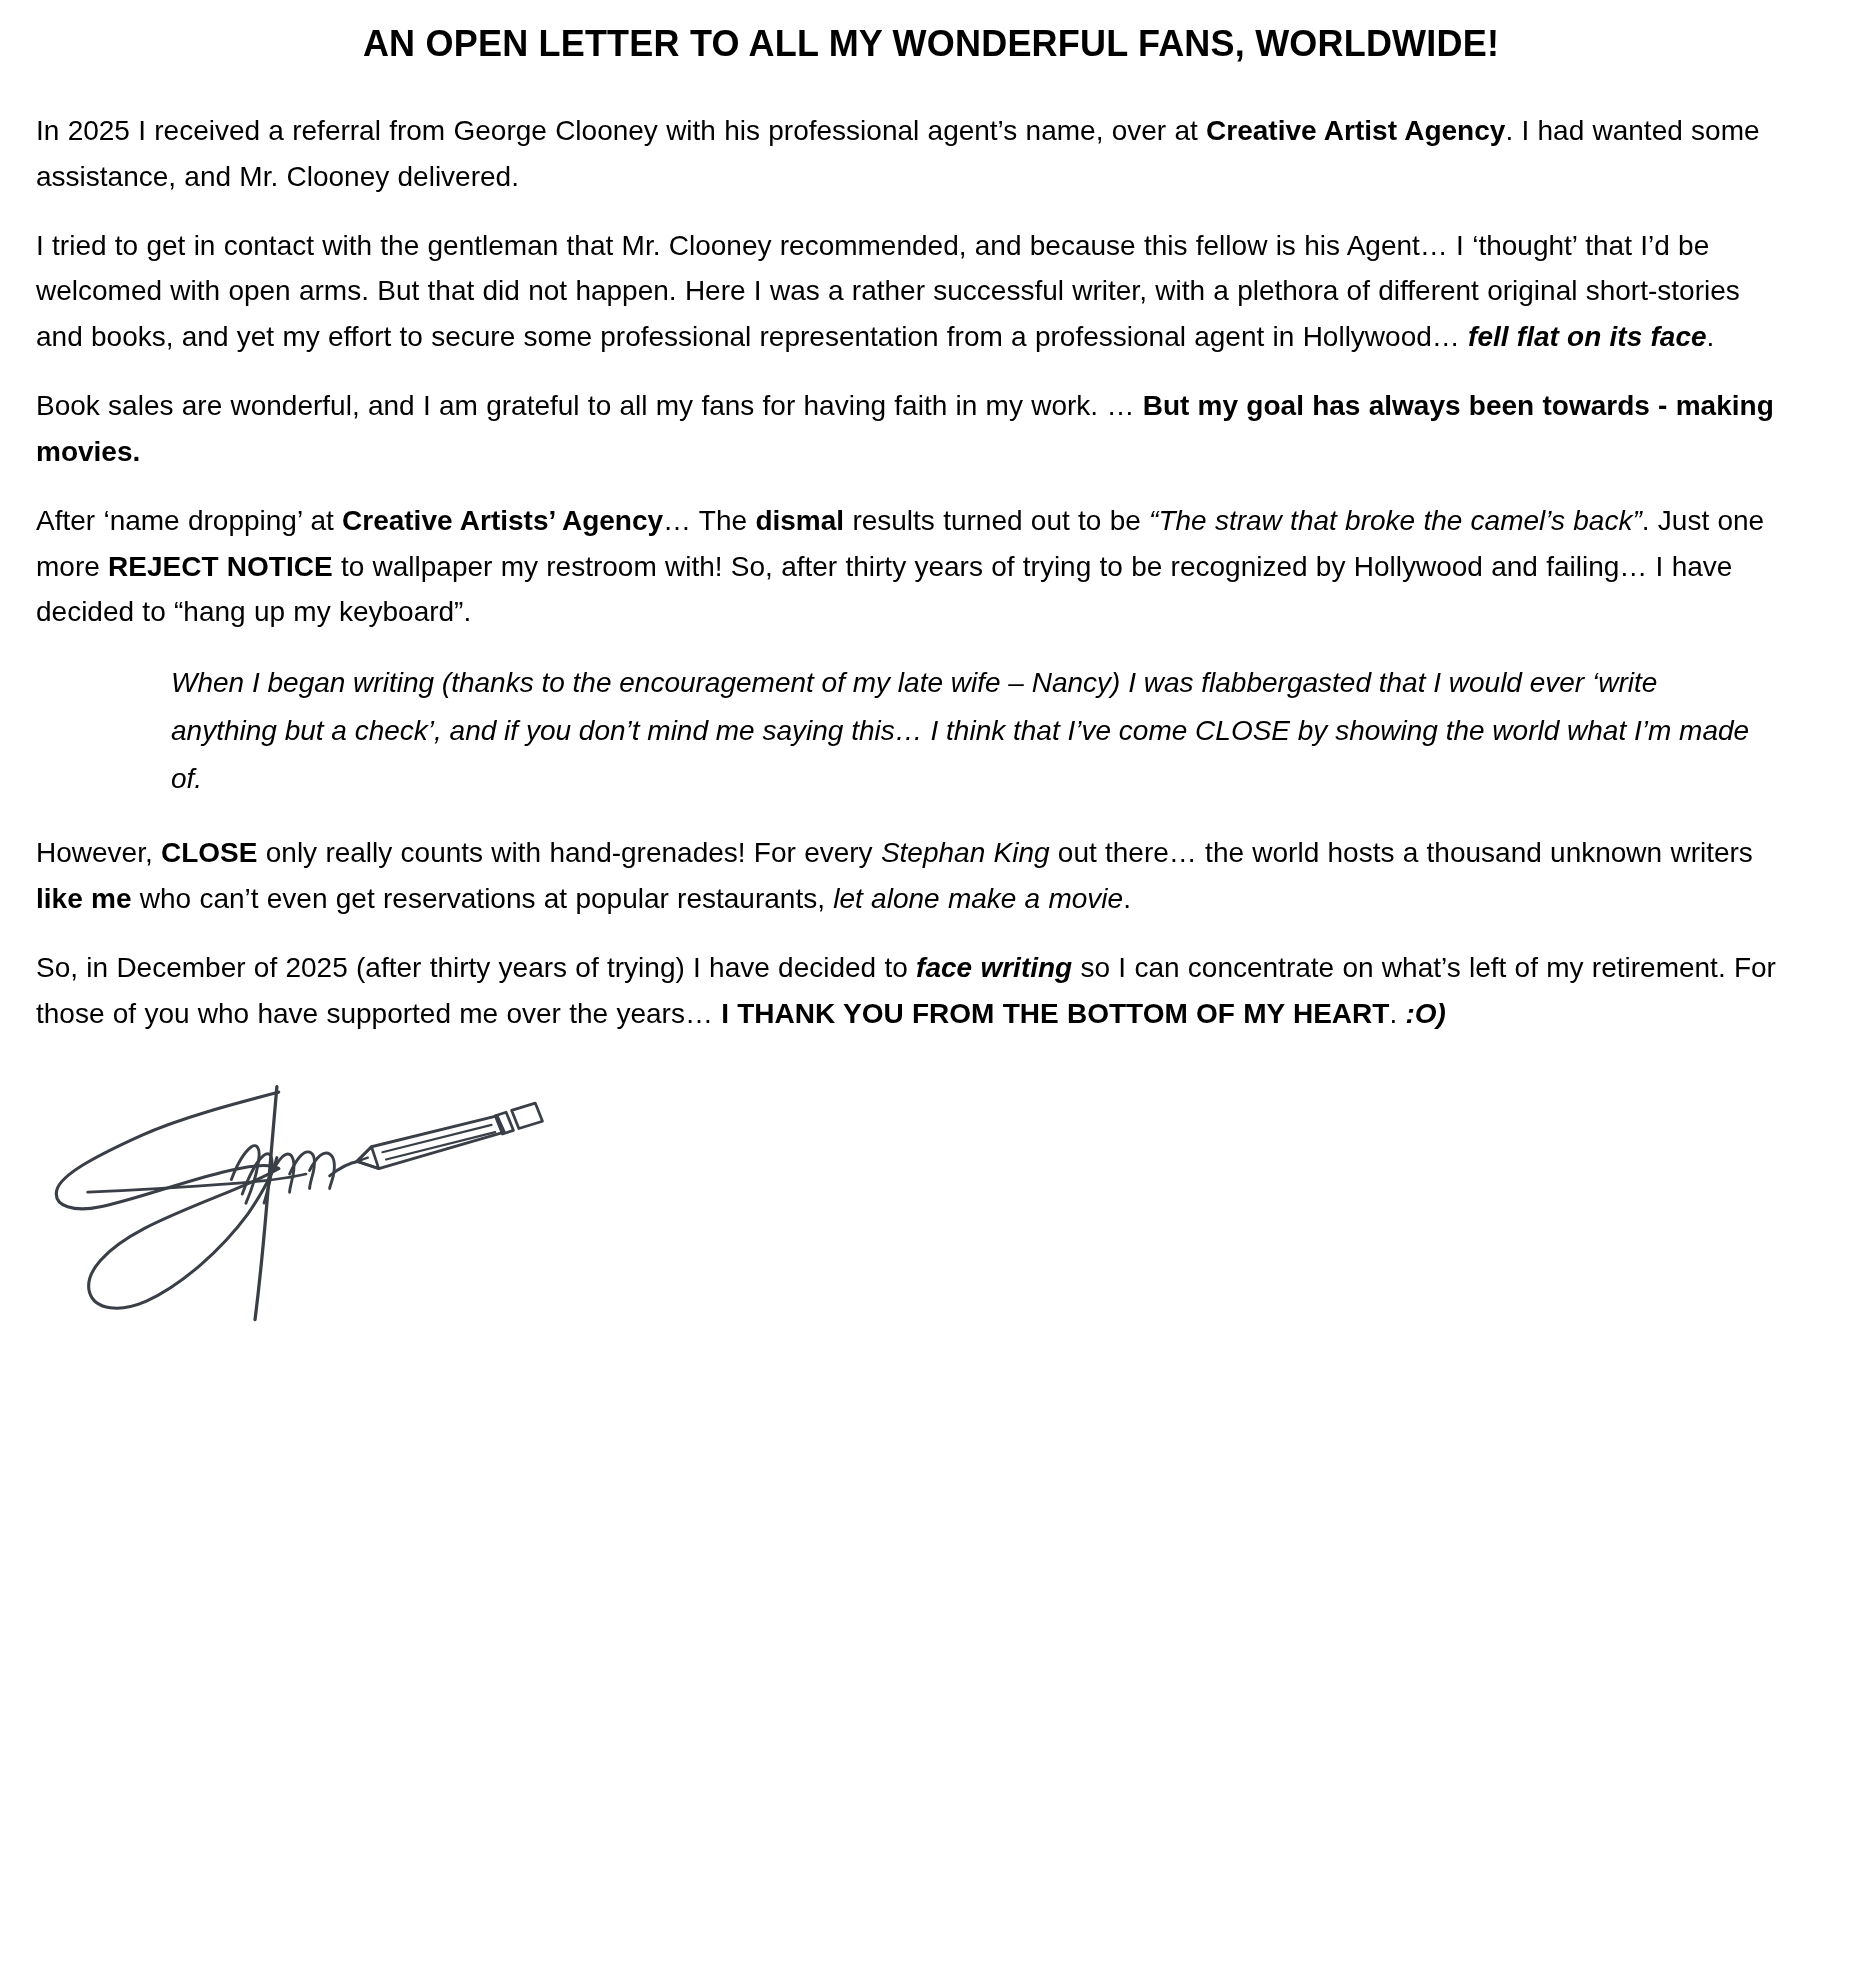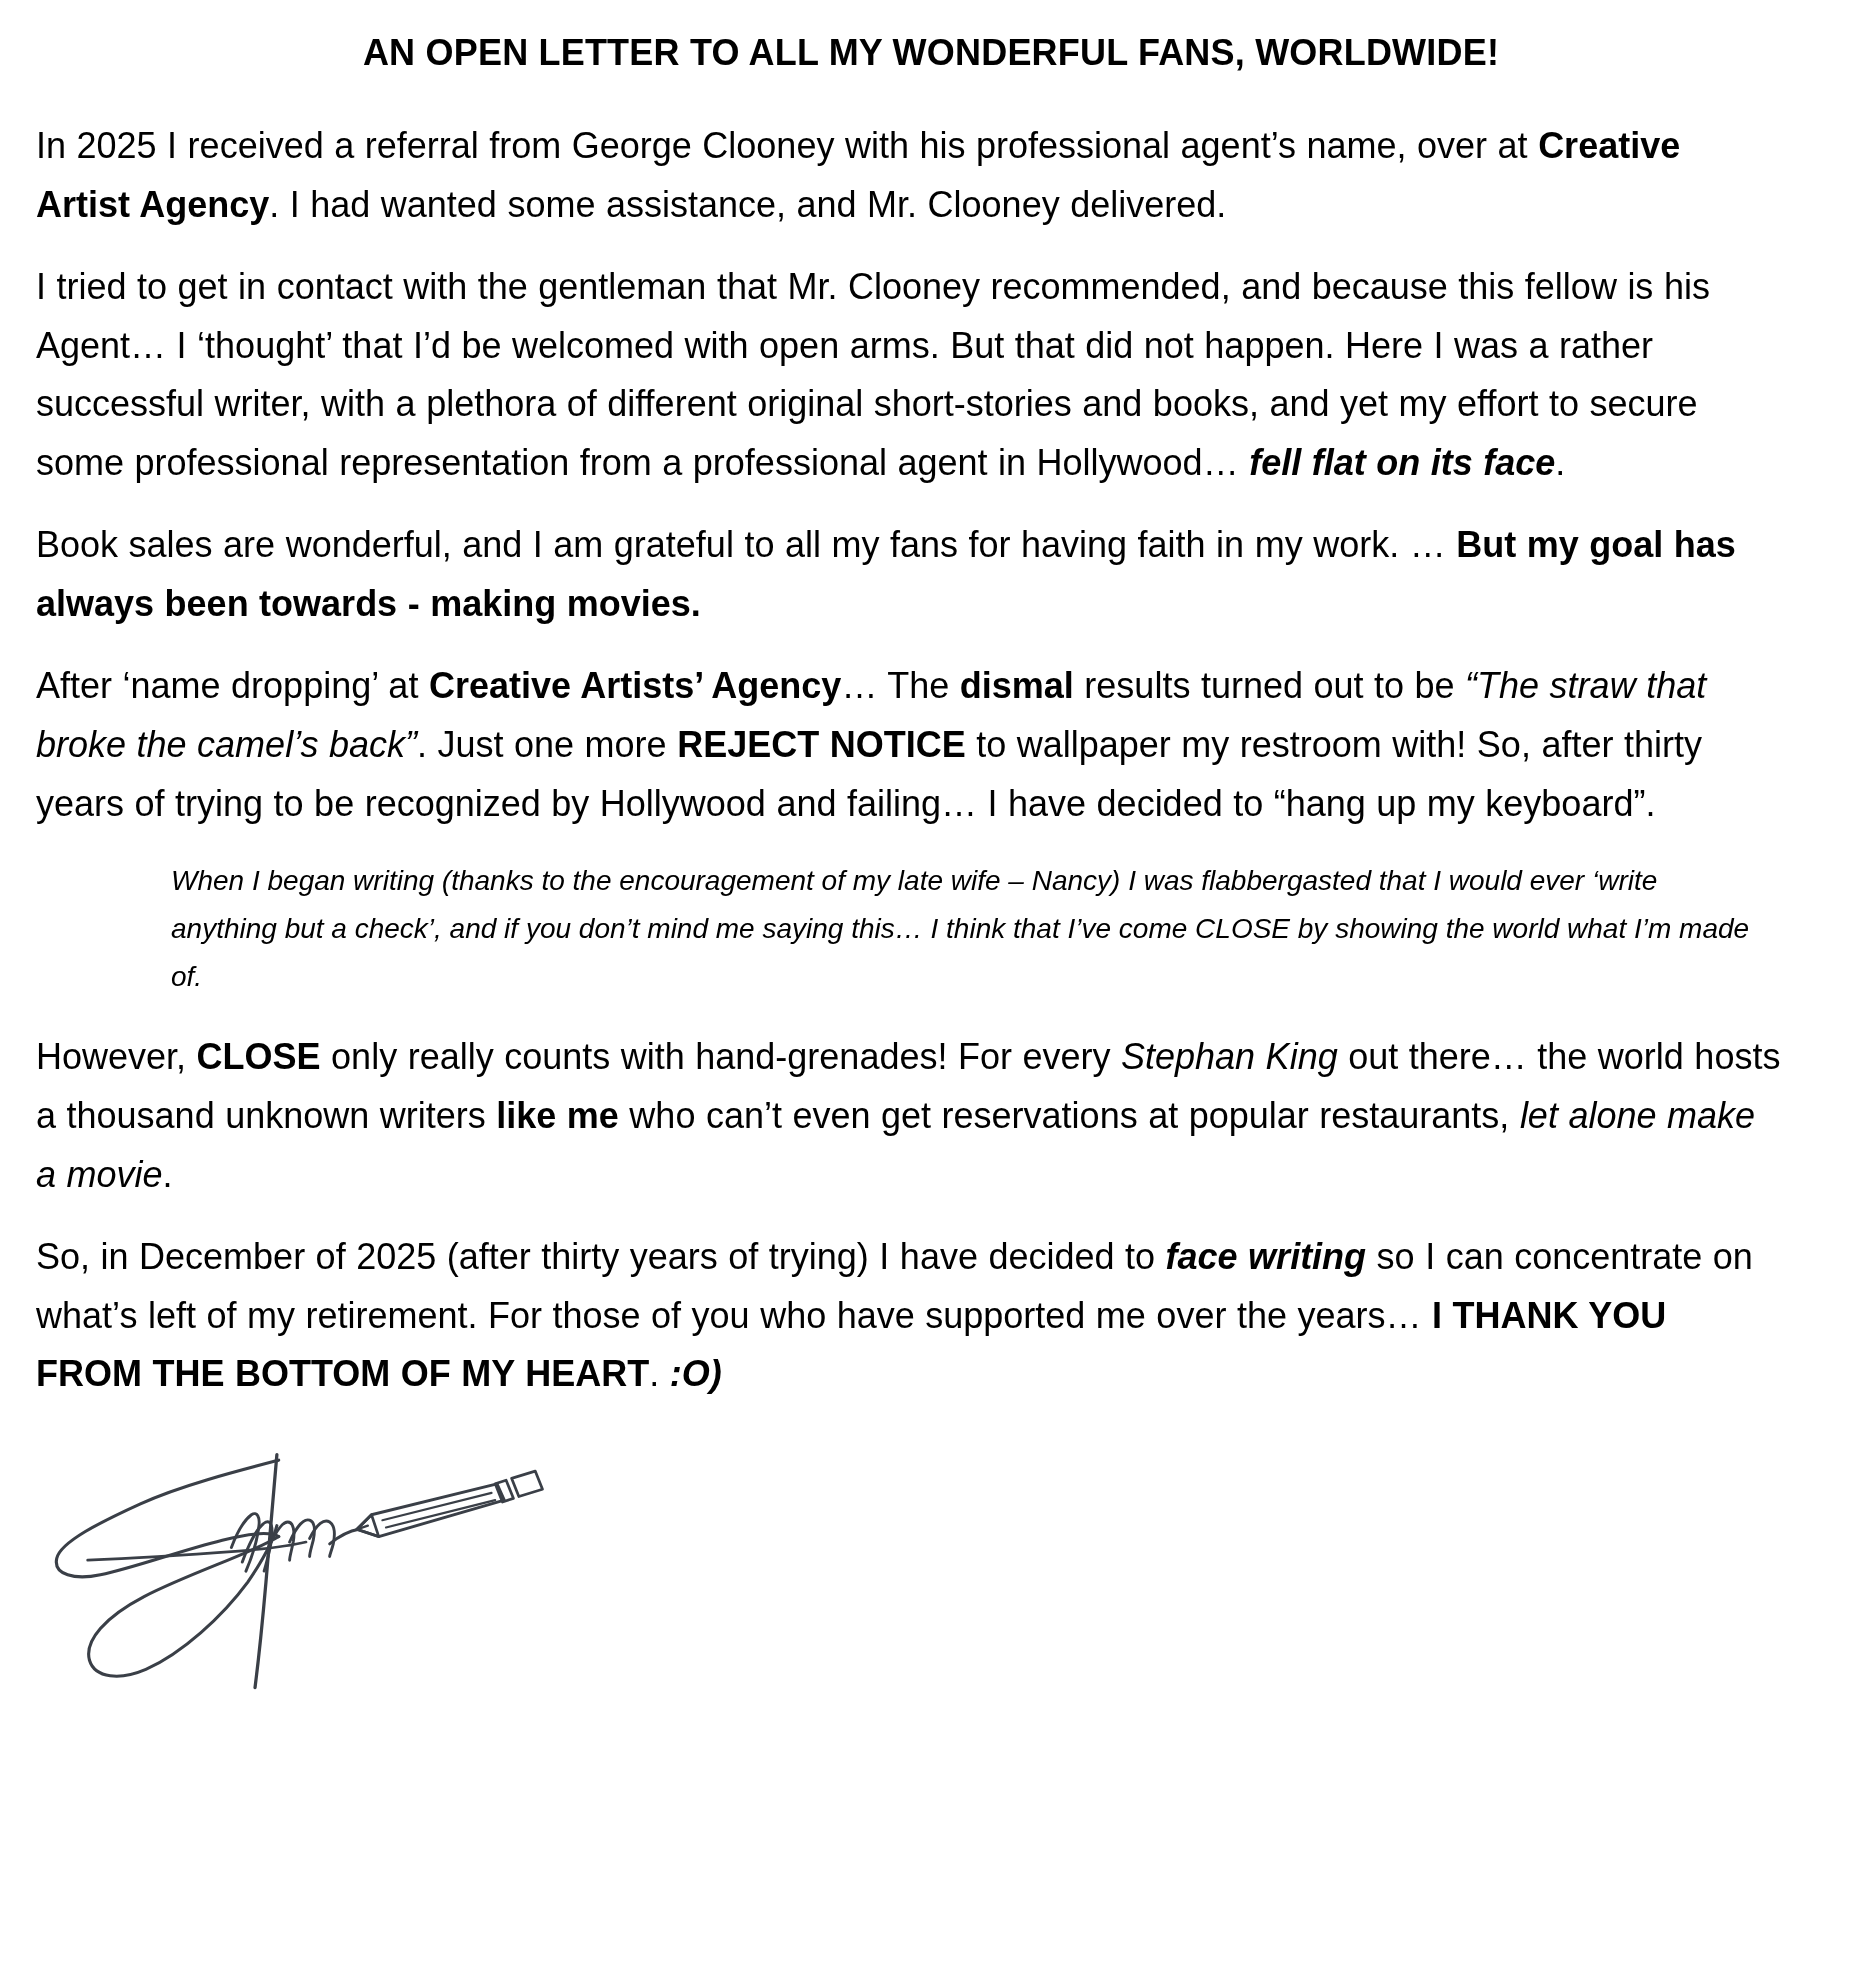--- a/index.html
+++ b/index.html
@@ -21,29 +21,29 @@
     width: 1862px;
     height: 1987px;
     box-sizing: border-box;
     padding: 0;
   }
   .doc-title {
     text-align: center;
     font-size: 36px;
     font-weight: bold;
     letter-spacing: 0.2px;
-    margin: 30px 0 0 0;
+    margin: 21px 0 0 0;
     padding: 0 36px;
     line-height: 1.25;
   }
   .body-block {
     padding: 0 80px 0 36px;
   }
   p.para {
-    font-size: 36px;
+    font-size: 28px;
     line-height: 1.63;
     margin: 0 0 23.6px 0;
     text-align: left;
     word-spacing: 0.5px;
   }
   p.para.first {
     margin-top: 42px;
   }
   .quote {
     margin: 9px 0 27px 0;

